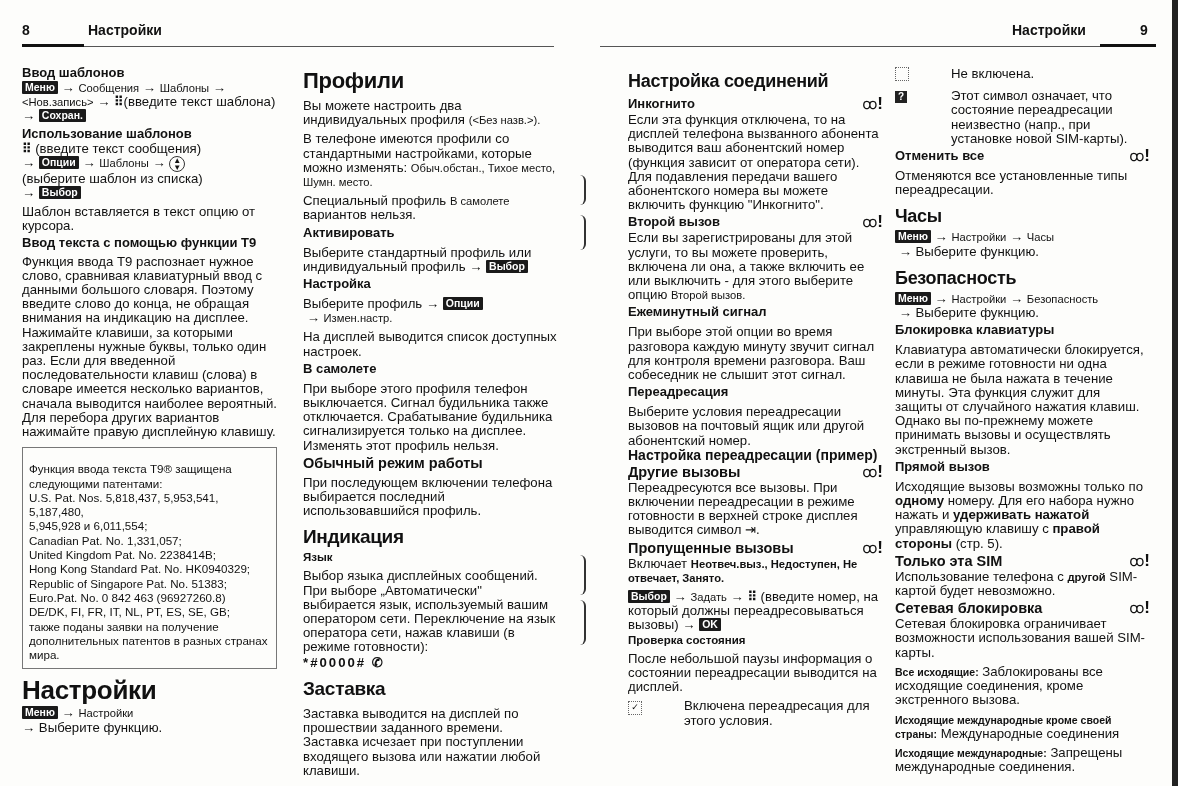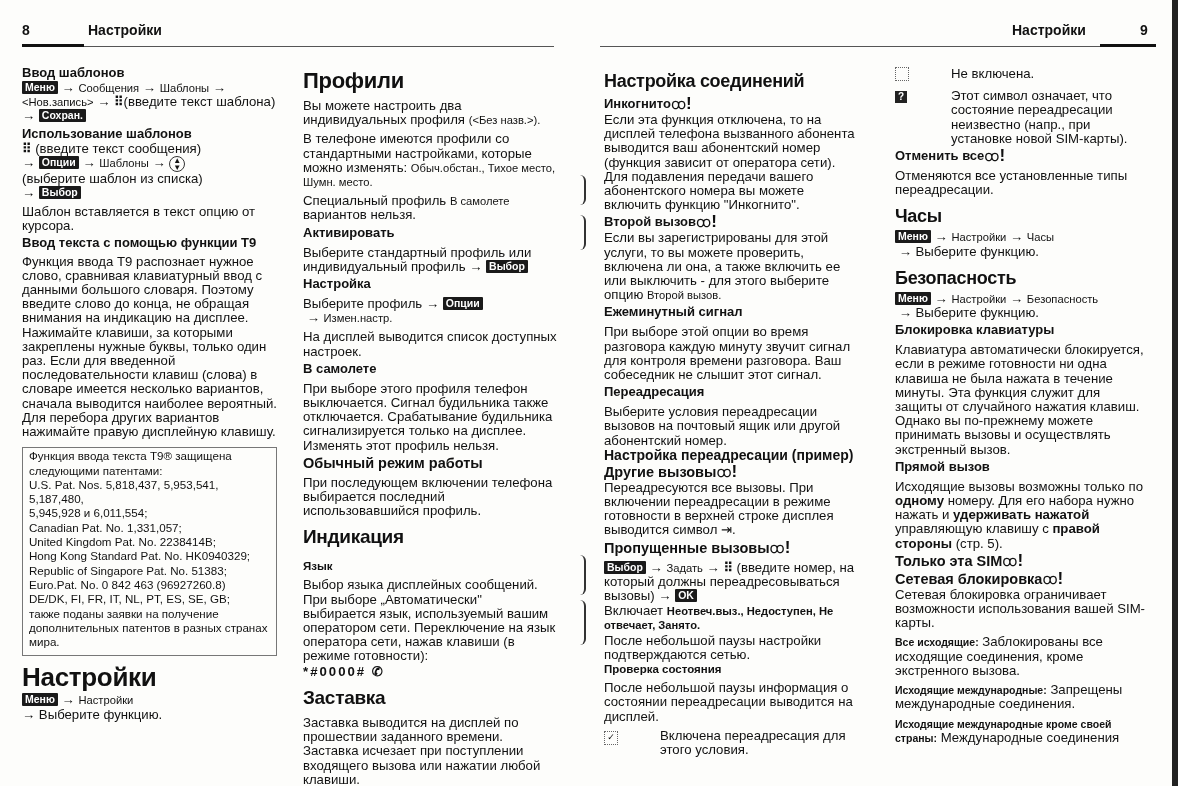--- a/index.html
+++ b/index.html
@@ -14,36 +14,36 @@
 
   .run-header { position:absolute; top:22px; font-weight:bold; font-size:14px; }
   .hdr-num { position:absolute; top:22px; font-weight:bold; font-size:14px; }
   .hdr-rule { position:absolute; top:46px; height:1px; background:#555; }
   .hdr-rule-thick { position:absolute; top:44px; height:3px; background:#111; }
 
   .col { position:absolute; top:62px; }
   .col p, .col div { margin:0; }
   .h1 { font-size:22px; font-weight:bold; letter-spacing:-0.3px; line-height:26px; margin-top:6px !important; }
   .h1.big { font-size:26px; line-height:30px; }
-  .h3 { font-size:13px; font-weight:bold; line-height:16px; margin-top:2px !important; display:flex; justify-content:flex-start; align-items:center; }
+  .h3 { font-size:13px; font-weight:bold; line-height:16px; margin-top:2px !important; display:flex; justify-content:space-between; align-items:center; }
   .h3.lg { font-size:14.5px; }
   .h4 { font-size:11.5px; font-weight:bold; line-height:14px; }
   .txt { font-size:13.2px; line-height:14.2px; margin-top:5px !important; }
   .txt.tight { margin-top:1px !important; }
   .small { font-size:11.2px; }
   .key {
     display:inline-block; background:#1a1a1a; color:#fff; font-weight:bold;
     font-size:10.5px; padding:0 3px; line-height:13px; border-radius:1px; vertical-align:1px;
   }
   .arrow { font-weight:bold; }
   .kbd-icon { display:inline-block; font-size:13px; font-weight:bold; }
   .updown-icon { display:inline-block; width:14px; height:14px; border:1px solid #333; border-radius:50%; font-size:8px; text-align:center; line-height:7px; vertical-align:-3px; }
   .net-icon { font-size:15px; white-space:nowrap; font-weight:normal; }
   .net-icon b { font-size:17px; }
-  .patent-box { border:1px solid #777; padding:1px 6px 6px 6px; margin-top:8px !important; font-size:11.6px; line-height:14.3px; }
+  .patent-box { border:1px solid #777; padding:14px 6px 6px 6px; margin-top:8px !important; font-size:11.6px; line-height:14.3px; }
   .status-row { display:flex; margin-top:5px !important; font-size:13.2px; line-height:14.2px; }
   .status-icon { width:56px; flex:none; font-size:13px; }
   .dotted-box { display:inline-block; width:12px; height:12px; border:1px dotted #666; }
   .qbox { display:inline-block; width:12px; height:12px; background:#222; color:#fff; font-size:10px; font-weight:bold; text-align:center; line-height:12px; }
   .bracket { position:absolute; width:6px; border-right:2px solid #333; border-radius:0 6px 6px 0; }
 </style>
 </head>
 <body>
 
 <div class="page page-left">
@@ -117,40 +117,40 @@
     <div class="h3">Активировать</div>
     <div class="txt"><span>Выберите стандартный профиль или индивидуальный профиль</span> <span class="arrow">→</span> <span class="key">Выбор</span></div>
     <div class="h3">Настройка</div>
     <div class="txt"><span>Выберите профиль</span> <span class="arrow">→</span> <span class="key">Опции</span><br>&nbsp;<span class="arrow">→</span> <span class="small">Измен.настр.</span></div>
     <div class="txt">На дисплей выводится список доступных настроек.</div>
     <div class="h3">В самолете</div>
     <div class="txt">При выборе этого профиля телефон выключается. Сигнал будильника также отключается. Срабатывание будильника сигнализируется только на дисплее. Изменять этот профиль нельзя.</div>
     <div class="h3 lg">Обычный режим работы</div>
     <div class="txt">При последующем включении телефона выбирается последний использовавшийся профиль.</div>
     <div class="h1" style="font-size:19px">Индикация</div>
-    <div class="h4" style="margin-top:9px">Язык</div>
+    <div class="h4" style="margin-top:0">Язык</div>
     <div class="txt">Выбор языка дисплейных сообщений. При выборе „Автоматически" выбирается язык, используемый вашим оператором сети. Переключение на язык оператора сети, нажав клавиши (в режиме готовности):</div>
     <div class="txt tight" style="font-weight:bold;letter-spacing:2px"><span>*#0000#</span> <span>✆</span></div>
     <div class="h1" style="font-size:19px;margin-top:3px">Заставка</div>
     <div class="txt">Заставка выводится на дисплей по прошествии заданного времени. Заставка исчезает при поступлении входящего вызова или нажатии любой клавиши.</div>
   </div>
 </div>
 
 <div class="bracket" style="left:578px;top:175px;height:30px"></div>
 <div class="bracket" style="left:578px;top:215px;height:35px"></div>
 <div class="bracket" style="left:578px;top:555px;height:40px"></div>
 <div class="bracket" style="left:578px;top:600px;height:45px"></div>
 
 <div class="page page-right">
   <div class="run-header" style="left:412px">Настройки</div>
   <div class="hdr-num" style="left:540px">9</div>
   <div class="hdr-rule" style="left:0;width:500px"></div>
   <div class="hdr-rule-thick" style="left:500px;width:56px"></div>
 
-  <div class="col" style="left:4px;width:255px">
+  <div class="col" style="left:28px;width:255px">
     <div class="h1" style="font-size:18px;margin-top:2px">Настройка соединений</div>
     <div class="h3">
         <span>Инкогнито</span>
         <span class="net-icon">ꝏ<b>!</b></span>
       </div>
     <div class="txt tight">Если эта функция отключена, то на дисплей телефона вызванного абонента выводится ваш абонентский номер (функция зависит от оператора сети). Для подавления передачи вашего абонентского номера вы можете включить функцию "Инкогнито".</div>
     <div class="h3">
         <span>Второй вызов</span>
         <span class="net-icon">ꝏ<b>!</b></span>
       </div>
@@ -162,32 +162,31 @@
     <div class="h4" style="font-size:14px">Настройка переадресации (пример)</div>
     <div class="h3 lg">
         <span>Другие вызовы</span>
         <span class="net-icon">ꝏ<b>!</b></span>
       </div>
     <div class="txt tight"><span>Переадресуются все вызовы. При включении переадресации в режиме готовности в верхней строке дисплея выводится символ</span> <span>⇥</span>.</div>
     <div class="h3 lg">
         <span>Пропущенные вызовы</span>
         <span class="net-icon">ꝏ<b>!</b></span>
       </div>
+    <div class="txt tight"><span>Включает</span> <span class="small" style="font-weight:bold">Неотвеч.выз., Недоступен, Не отвечает, Занято.</span></div>
     <div class="txt">
       <span class="key">Выбор</span>
       <span class="arrow">→</span>
       <span class="small">Задать</span>
       <span class="arrow">→</span>
       <span class="kbd-icon">⠿</span>
       <span>(введите номер, на который должны переадресовываться вызовы)</span>
       <span class="arrow">→</span>
       <span class="key">OK</span>
     </div>
-    <div class="txt tight"><span>Включает</span> <span class="small" style="font-weight:bold">Неотвеч.выз., Недоступен, Не отвечает, Занято.</span></div>
-    <div class="txt tight">После небольшой паузы настройки подтверждаются сетью.</div>
     <div class="h4">Проверка состояния</div>
     <div class="txt">После небольшой паузы информация о состоянии переадресации выводится на дисплей.</div>
     <div class="status-row">
       <span class="status-icon"><span class="dotted-box" style="font-size:9px;line-height:11px;text-align:center">✓</span></span>
       <span>Включена переадресация для этого условия.</span>
     </div>
   </div>
 
   <div class="col" style="left:295px;width:255px">
     <div class="status-row" style="margin-top:3px">
@@ -232,23 +231,24 @@
       <span>номеру. Для его набора нужно нажать и</span>
       <b>удерживать нажатой</b>
       <span>управляющую клавишу с</span>
       <b>правой стороны</b>
       <span>(стр. 5).</span>
     </div>
     <div class="h3 lg">
         <span>Только эта SIM</span>
         <span class="net-icon">ꝏ<b>!</b></span>
       </div>
+    <div class="txt tight"><span>Использование телефона с</span> <b class="small">другой</b> <span>SIM-картой будет невозможно.</span></div>
     <div class="h3 lg">
         <span>Сетевая блокировка</span>
         <span class="net-icon">ꝏ<b>!</b></span>
       </div>
     <div class="txt tight">Сетевая блокировка ограничивает возможности использования вашей SIM-карты.</div>
     <div class="txt"><span class="small" style="font-weight:bold;font-size:10.5px">Все исходящие:</span> <span>Заблокированы все исходящие соединения, кроме экстренного вызова.</span></div>
+    <div class="txt"><span class="small" style="font-weight:bold;font-size:10.5px">Исходящие международные кроме своей страны:</span> <span>Международные соединения</span></div>
     <div class="txt"><span class="small" style="font-weight:bold;font-size:10.5px">Исходящие международные:</span> <span>Запрещены международные соединения.</span></div>
-    <div class="txt"><span class="small" style="font-weight:bold;font-size:10.5px">Исходящие международные кроме своей страны:</span> <span>Международные соединения</span></div>
   </div>
 </div>
 <div class="right-edge"></div>
 
 </body></html>

